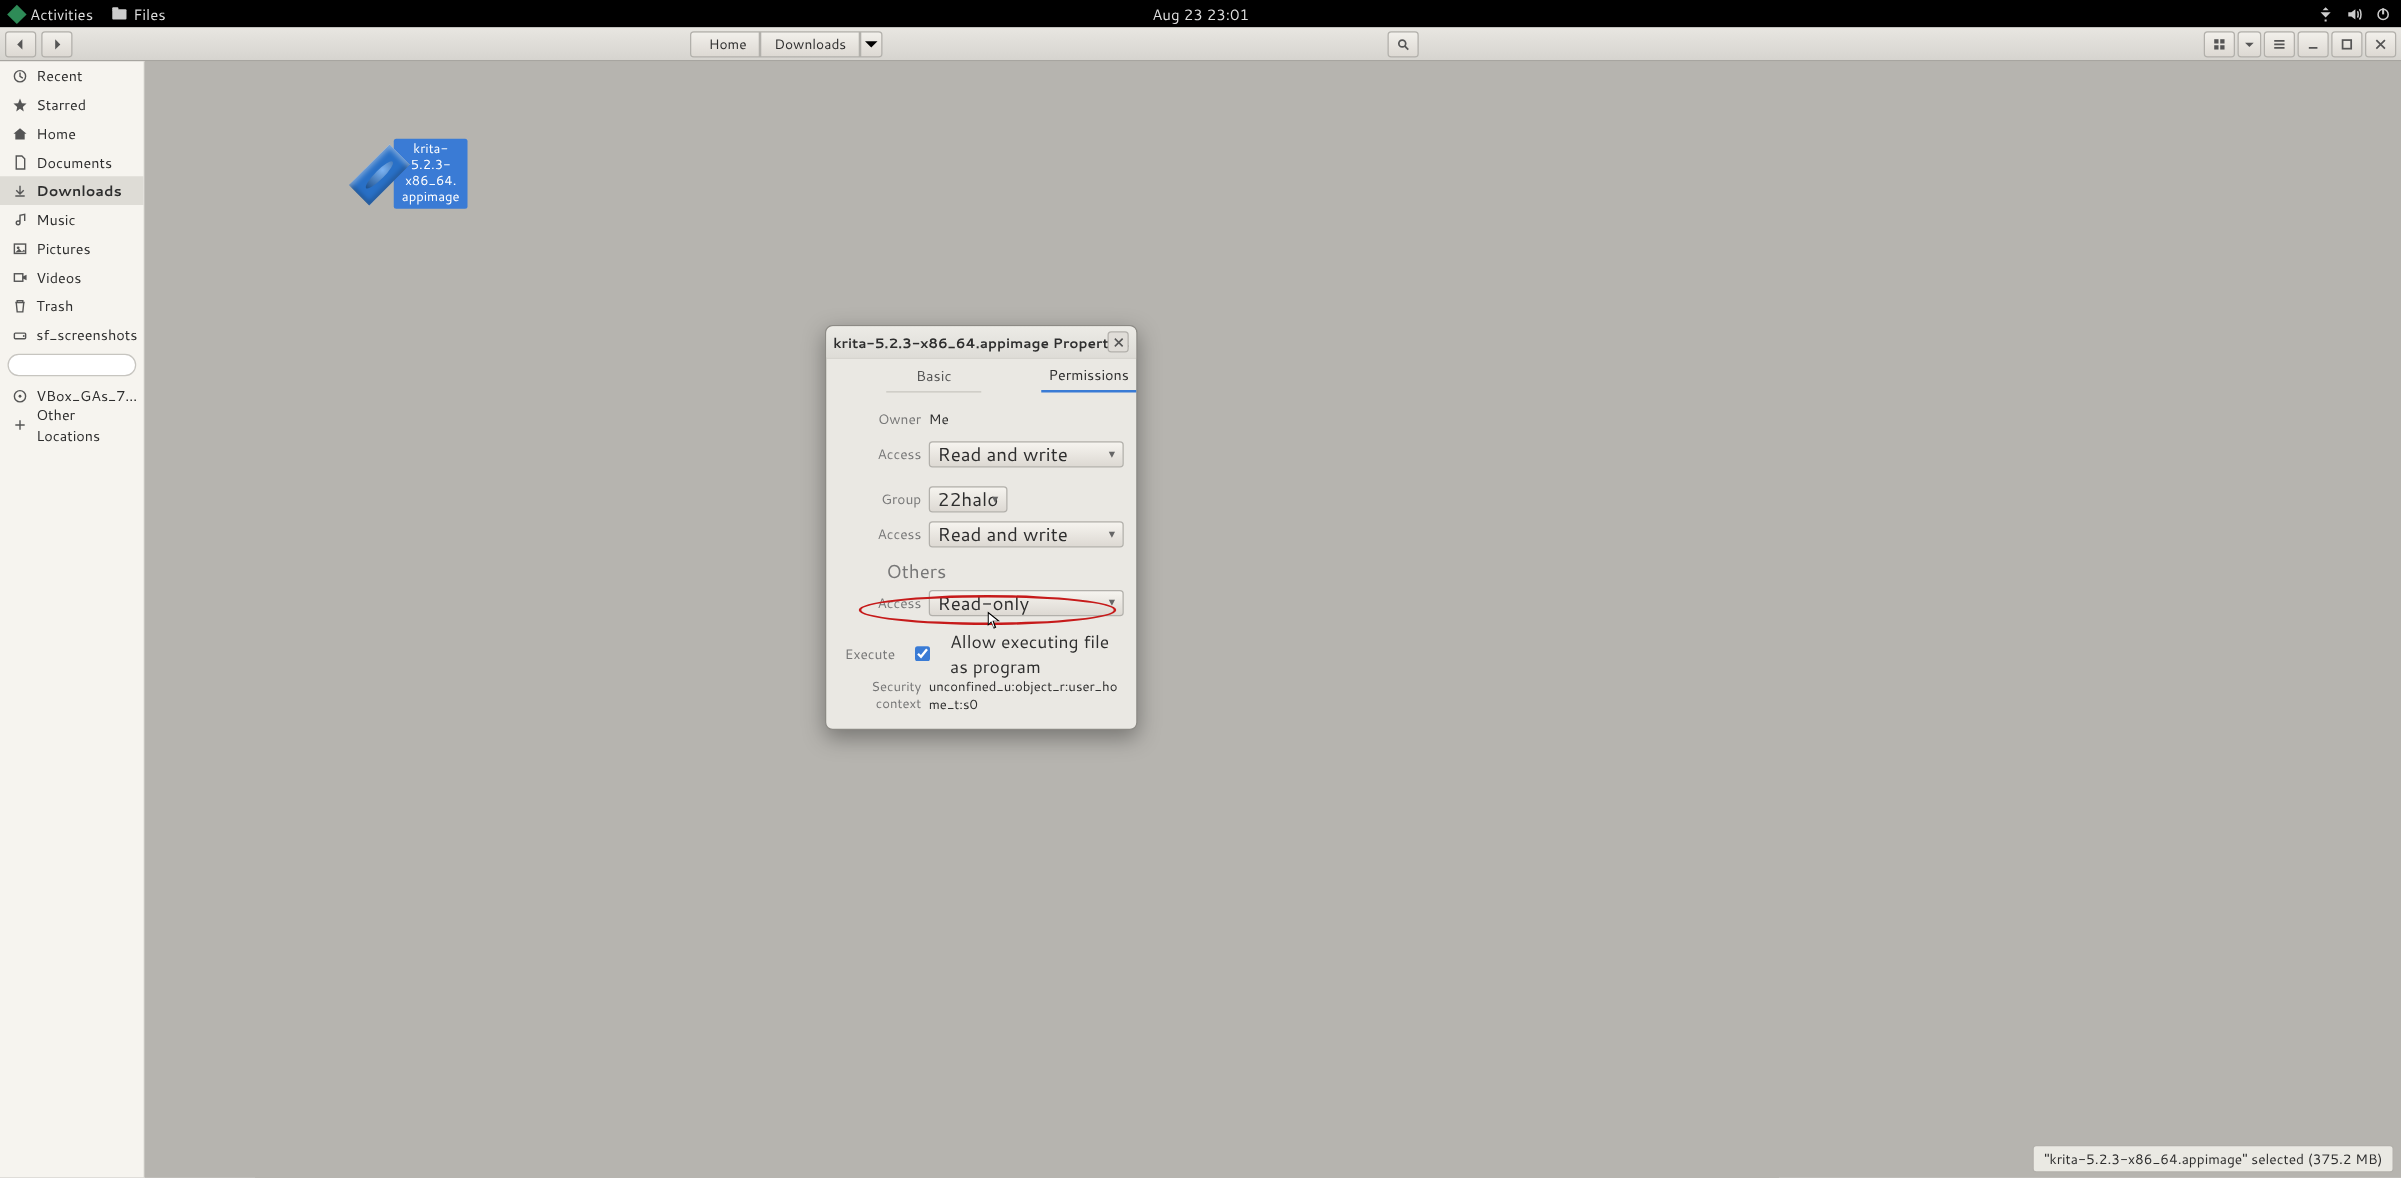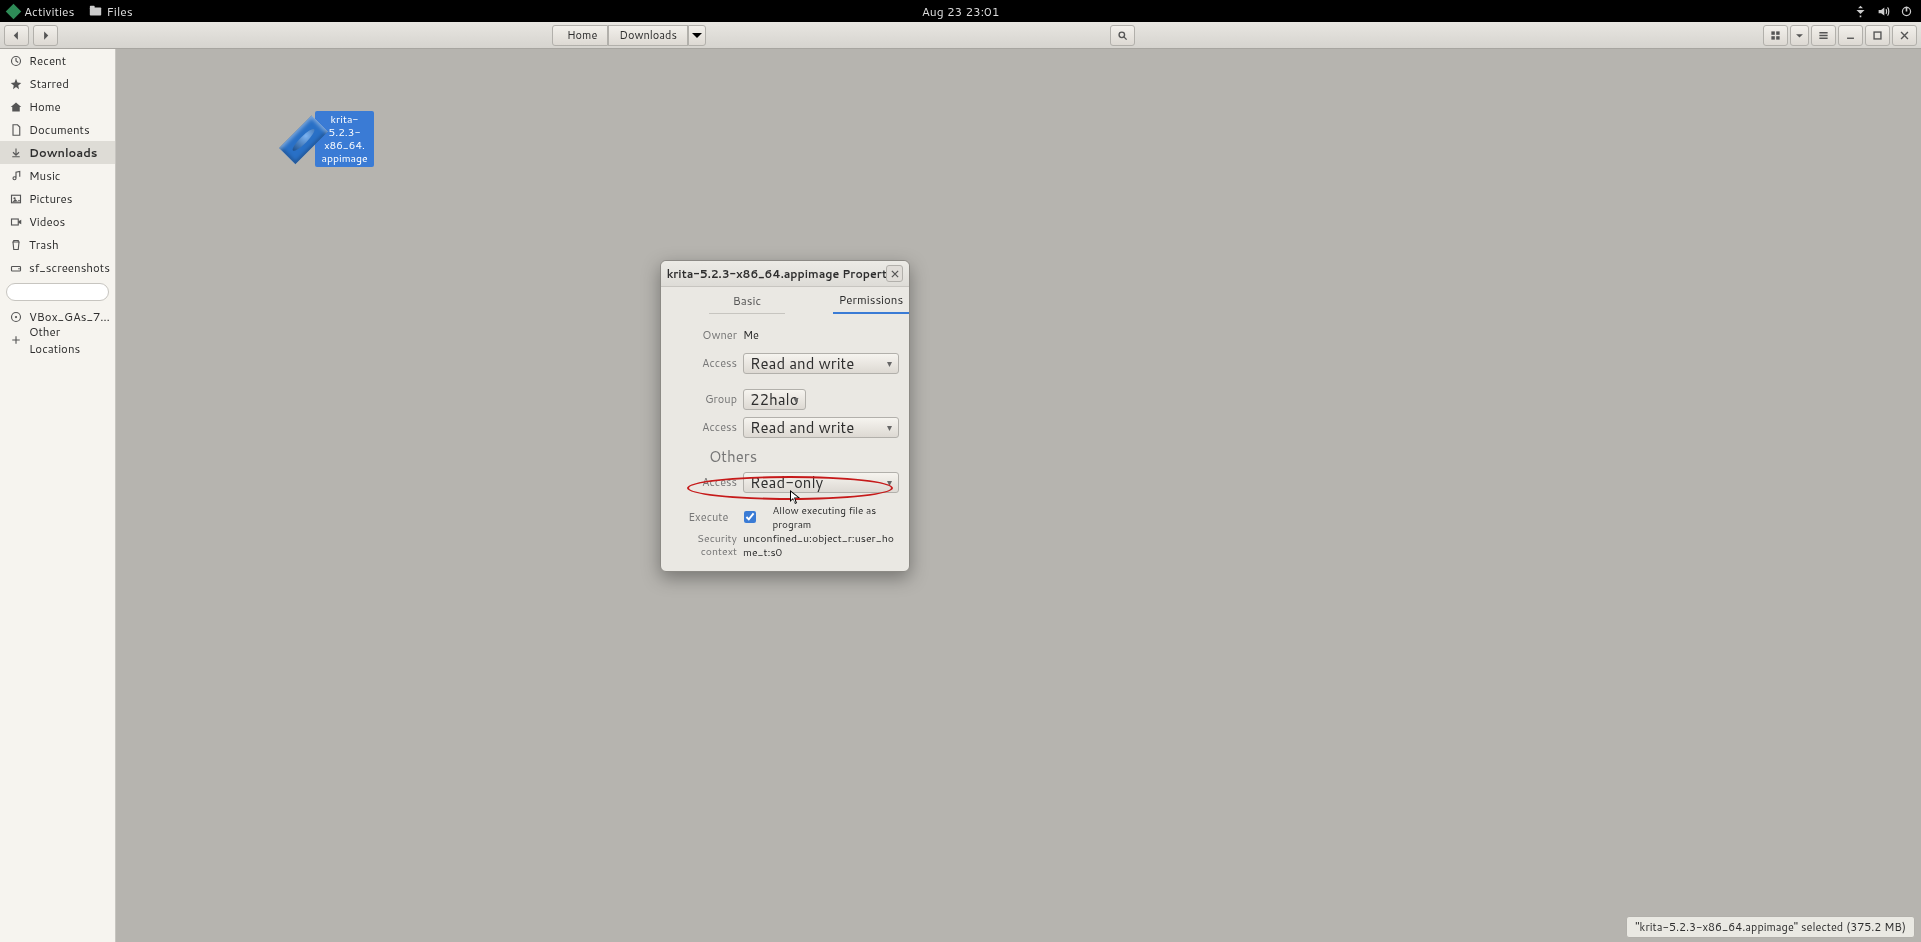--- a/index.html
+++ b/index.html
@@ -114,21 +114,21 @@
   border:1px solid #b2b0ab; border-radius:3px; display:flex; align-items:center;
   padding:0 6px; font-size:15px; position:relative; color:#2e2e2e;
 }
 .dlg-select.small{ flex:0 0 62px; }
 .dlg-select::after{ content:"▾"; position:absolute; right:6px; color:#666; font-size:10px;}
 .dlg-plain{ flex:1; font-size:11px; color:#2e2e2e; }
 .dlg-others-head{ color:#777; font-size:15px; margin-top:6px; padding-left: 38px;}
 .exec-row{ display:flex; align-items:center; gap:16px; margin-top:8px; position:relative; }
 .exec-row .lbl{ width:66px; text-align:right; color:#777; font-size:11px;}
 .exec-chk{ width:12px; height:12px; accent-color:#3a7bd5; }
-.exec-text{ font-size:10px; }
+.exec-text{ font-size:14px; }
 .sec-row{ display:flex; align-items:flex-start; gap:6px; margin-top:0;}
 .sec-row .lbl{ width:66px; text-align:right; color:#777; font-size:10.5px; line-height:1.2; padding-top:1px;}
 .sec-row .val{ flex:1; font-size:10.5px; word-break:break-all;}
 
 
 .anno-ellipse{
   position:absolute; pointer-events:none;
   border:2.5px solid #c61a1a; border-radius:50%;
 }
 

